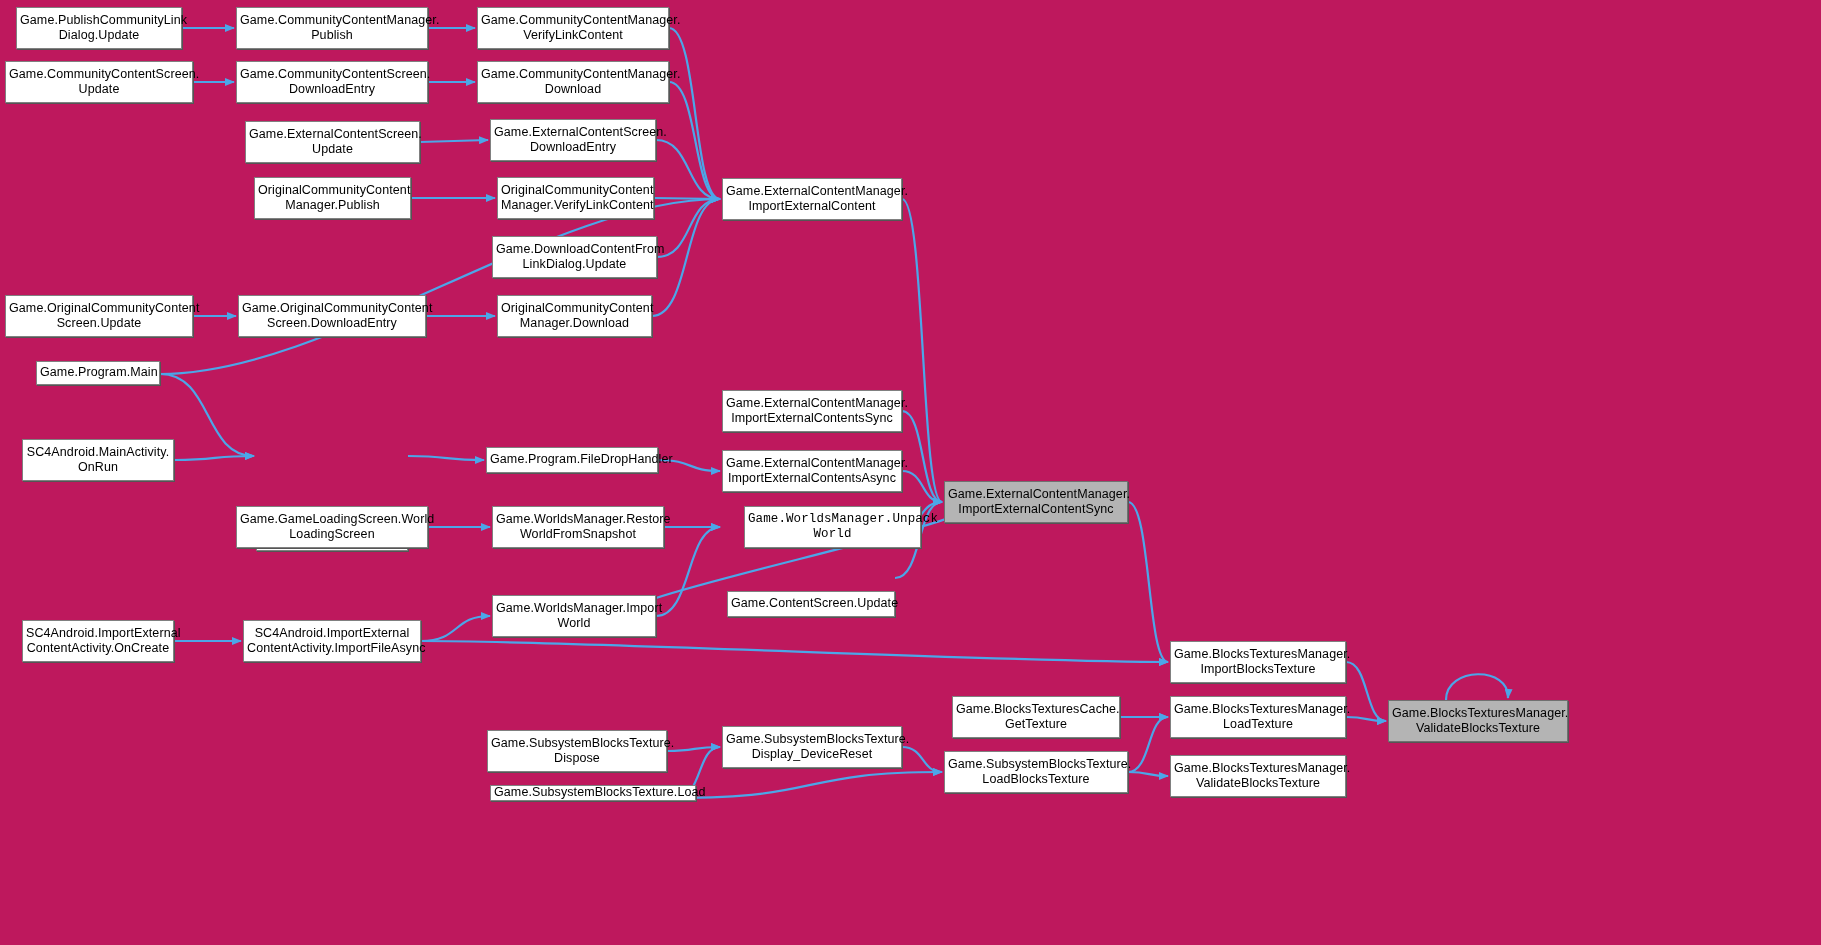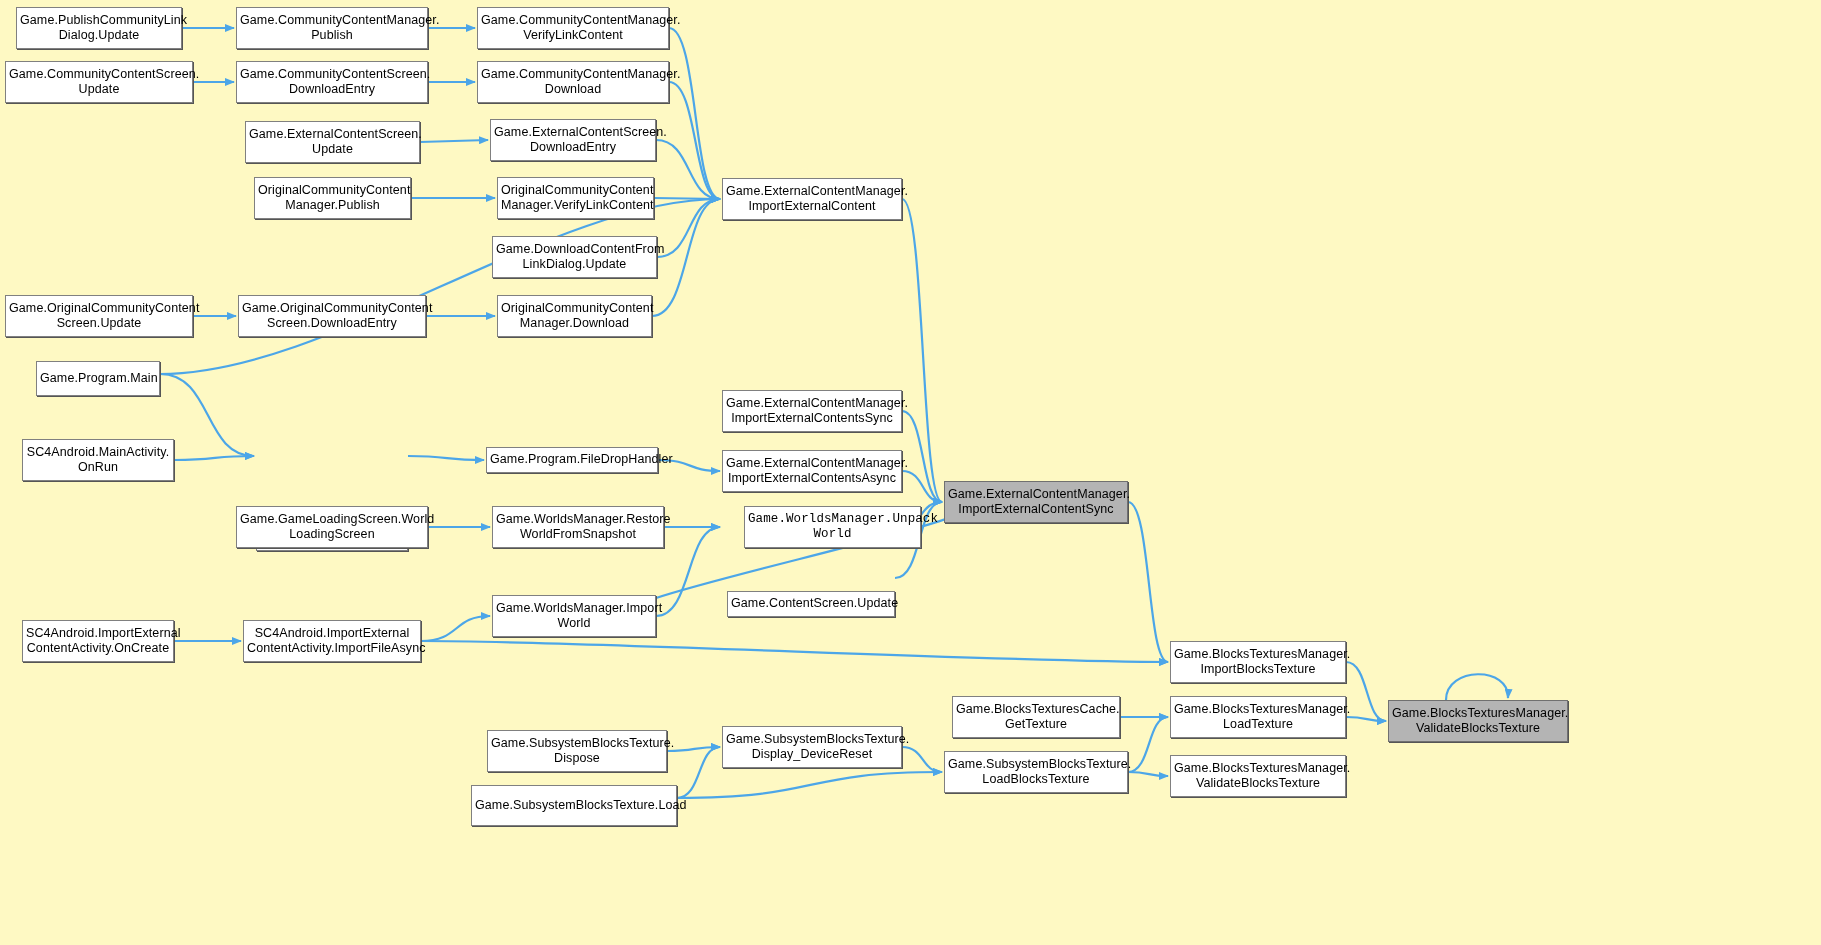--- a/index.html
+++ b/index.html
@@ -1,16 +1,16 @@
 <!DOCTYPE html>
 <html><head>
 <meta charset="utf-8">
 <style>
   html,body{margin:0;padding:0;background:#000;}
-  #canvas{position:relative;width:1821px;height:945px;background:#fef9c3;
+  #canvas{position:relative;width:1821px;height:945px;background:#be185d;
           font-family:"Liberation Sans","DejaVu Sans",sans-serif;overflow:hidden;}
   .node{position:absolute;box-sizing:border-box;background:#ffffff;
         border:1px solid #808080;color:#000000;
         display:flex;align-items:center;justify-content:center;
         text-align:center;line-height:1.22;letter-spacing:0.1px;
         font-size:12.5px;padding:2px 3px;
         box-shadow:1px 1px 0 #555;}
   .node.highlight{background:#b4b4b4;border-color:#707070;}
   .node span{display:block;width:100%;white-space:pre-line;}
   svg.edges{position:absolute;left:0;top:0;width:1821px;height:945px;
@@ -125,21 +125,21 @@
 Screen.Update</span>
       </div>
       <div class="node" style="left: 238px; top: 295px; width: 188px; height: 42px;">
         <span>Game.OriginalCommunityContent
 Screen.DownloadEntry</span>
       </div>
       <div class="node" style="left: 497px; top: 295px; width: 155px; height: 42px;">
         <span>OriginalCommunityContent
 Manager.Download</span>
       </div>
-      <div class="node" style="left: 36px; top: 361px; width: 124px; height: 35px;">
+      <div class="node" style="left: 36px; top: 361px; width: 124px; height: 24px;">
         <span>Game.Program.Main</span>
       </div>
       <div class="node" style="left: 722px; top: 390px; width: 180px; height: 42px;">
         <span>Game.ExternalContentManager.
 ImportExternalContentsSync</span>
       </div>
       <div class="node" style="left: 22px; top: 439px; width: 152px; height: 42px;">
         <span>SC4Android.MainActivity.
 OnRun</span>
       </div>
@@ -209,17 +209,17 @@
 Display_DeviceReset</span>
       </div>
       <div class="node" style="left: 944px; top: 751px; width: 184px; height: 42px;">
         <span>Game.SubsystemBlocksTexture.
 LoadBlocksTexture</span>
       </div>
       <div class="node" style="left: 1170px; top: 755px; width: 176px; height: 42px;">
         <span>Game.BlocksTexturesManager.
 ValidateBlocksTexture</span>
       </div>
-      <div class="node" style="left: 471px; top: 785px; width: 206px; height: 41px; text-align: center;">
+      <div class="node" style="left: 490px; top: 785px; width: 206px; height: 16px; text-align: center;">
         <span>Game.SubsystemBlocksTexture.Load</span>
       </div>
     </div>
 </div>
 
 </body></html>

